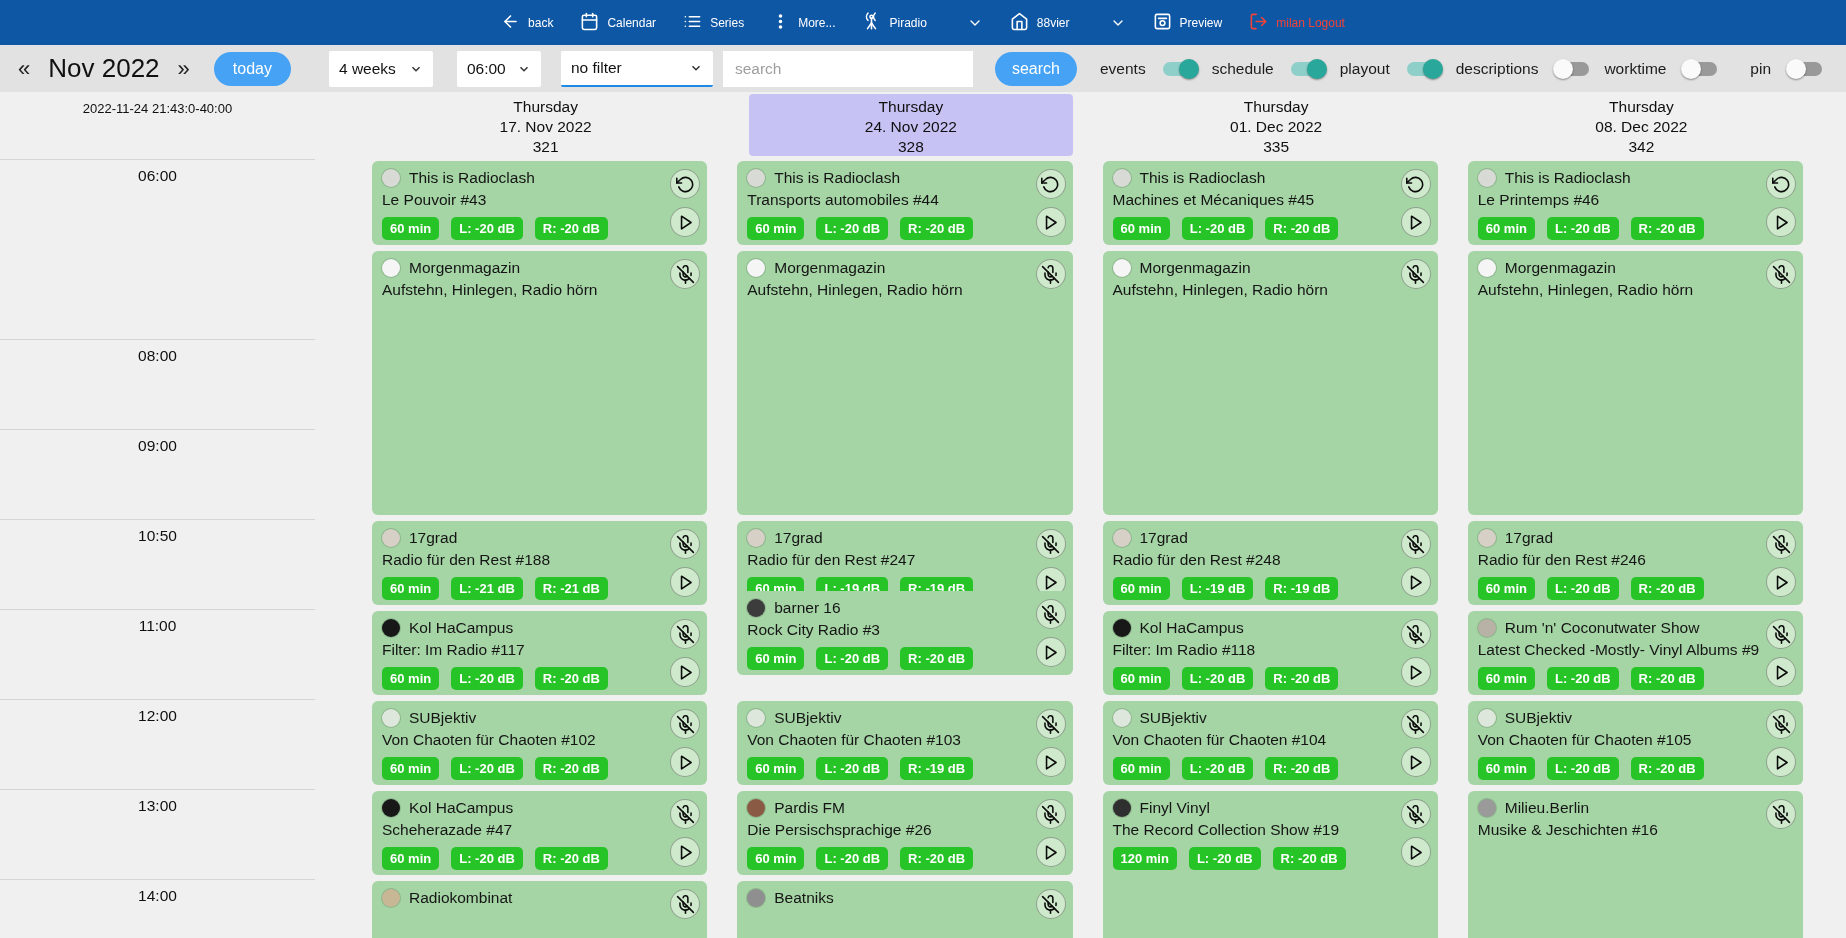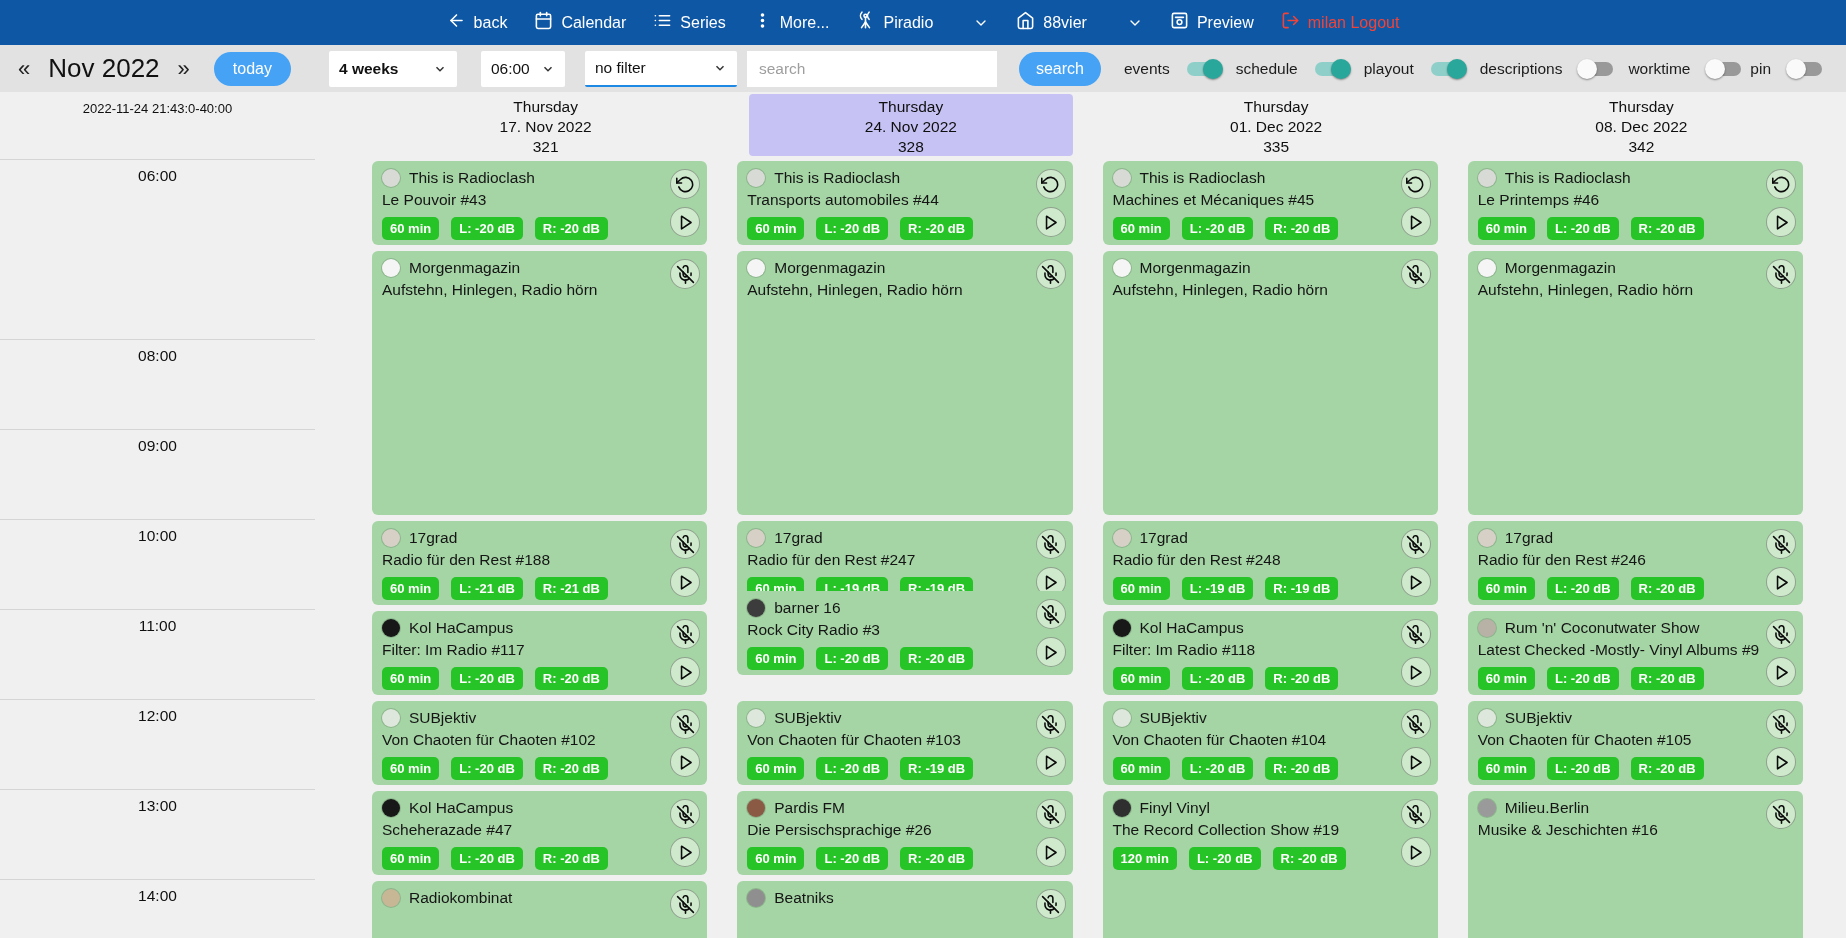--- a/index.html
+++ b/index.html
@@ -1,35 +1,35 @@
 <!DOCTYPE html>
 <html style="--accent: #45a2f5; --navbar: #0e57a5; --event_card: #a5d5a5; --badge: #27c427; --highlight: #c6c3f4; --toggle_on: #2aa79b; --logout: #f44336;"><head>
 <meta charset="utf-8">
 <style>
   * { margin:0; padding:0; box-sizing:border-box; }
   html,body { width:1846px; height:938px; overflow:hidden; font-family:"Liberation Sans", sans-serif; background:#f0f0f0; }
 
   
-  .navbar { height:45px; background:var(--navbar,#0e57a5); display:flex; align-items:center; justify-content:center; gap:27px; color:#fff; font-size:16px; }
+  .navbar { height:45px; background:var(--navbar,#0e57a5); display:flex; align-items:center; justify-content:center; gap:27px; color:#fff; font-size:12px; }
   .nav-item { display:flex; align-items:center; gap:8px; cursor:pointer; white-space:nowrap; }
   .nav-item svg { width:19px; height:19px; stroke:#fff; stroke-width:2; fill:none; stroke-linecap:round; stroke-linejoin:round; }
   .nav-chevron { margin-left:32px; display:flex; align-items:center; }
   .nav-chevron svg { width:16px; height:16px; }
   .logout { color:var(--logout,#f44336); }
   .logout svg { stroke:var(--logout,#f44336); }
 
   
   .toolbar { height:47px; background:#e2e2e2; display:flex; align-items:center; padding:0 14px; gap:10px; }
   .nav-arrow { font-size:22px; color:#222; padding:0 4px; cursor:pointer; }
   .month-label { font-size:26px; color:#111; margin:0 4px; white-space:nowrap; }
   .btn-pill { background:var(--accent,#45a2f5); color:#fff; border:none; border-radius:18px; padding:8px 19px; font-size:16px; font-family:inherit; cursor:pointer; white-space:nowrap; }
   .today-btn { margin-left:10px; margin-right:14px; }
   .select { background:#fff; height:36px; display:flex; align-items:center; justify-content:space-between; padding:0 10px; font-size:15.5px; color:#111; cursor:pointer; border-radius:2px; }
   .select .chev svg { width:14px; height:14px; stroke:#333; stroke-width:2.5; fill:none; display:block; }
-  .select-range { width:128px; margin-left:14px;font-weight:bold; }
+  .select-range { width:104px; margin-left:14px; }
   .select-time { width:84px; margin-left:14px; }
   .select-filter { width:152px; margin-left:10px; border-bottom:2px solid #1e88e5; }
   .search-input { height:36px; width:250px; border:none; outline:none; padding:0 12px; font-size:15.5px; font-family:inherit; background:#fff; color:#111; }
   .search-input::placeholder { color:#9e9e9e; }
   .search-btn { margin-left:12px; padding:8px 17px; }
   .toggle-wrap { display:flex; align-items:center; gap:15px; margin-left:13px; cursor:pointer; }
   .toggle-label { font-size:15.5px; color:#1c1c1c; }
   .switch { position:relative; width:38px; height:20px; display:inline-block; }
   .switch .track { position:absolute; top:3px; left:2px; width:34px; height:14px; border-radius:7px; }
   .switch .knob { position:absolute; top:0; width:20px; height:20px; border-radius:50%; box-shadow:0 1px 2px rgba(0,0,0,.4); }
@@ -230,21 +230,21 @@
   <div class="hour-row" style="top: 67px;">
     <span class="hour-label">06:00</span>
   </div>
       <div class="hour-row" style="top: 247px;">
     <span class="hour-label">08:00</span>
   </div>
       <div class="hour-row" style="top: 337px;">
     <span class="hour-label">09:00</span>
   </div>
       <div class="hour-row" style="top: 427px;">
-    <span class="hour-label">10:00</span>
+    <span class="hour-label">10:50</span>
   </div>
       <div class="hour-row" style="top: 517px;">
     <span class="hour-label">11:00</span>
   </div>
       <div class="hour-row" style="top: 607px;">
     <span class="hour-label">12:00</span>
   </div>
       <div class="hour-row" style="top: 697px;">
     <span class="hour-label">13:00</span>
   </div>

